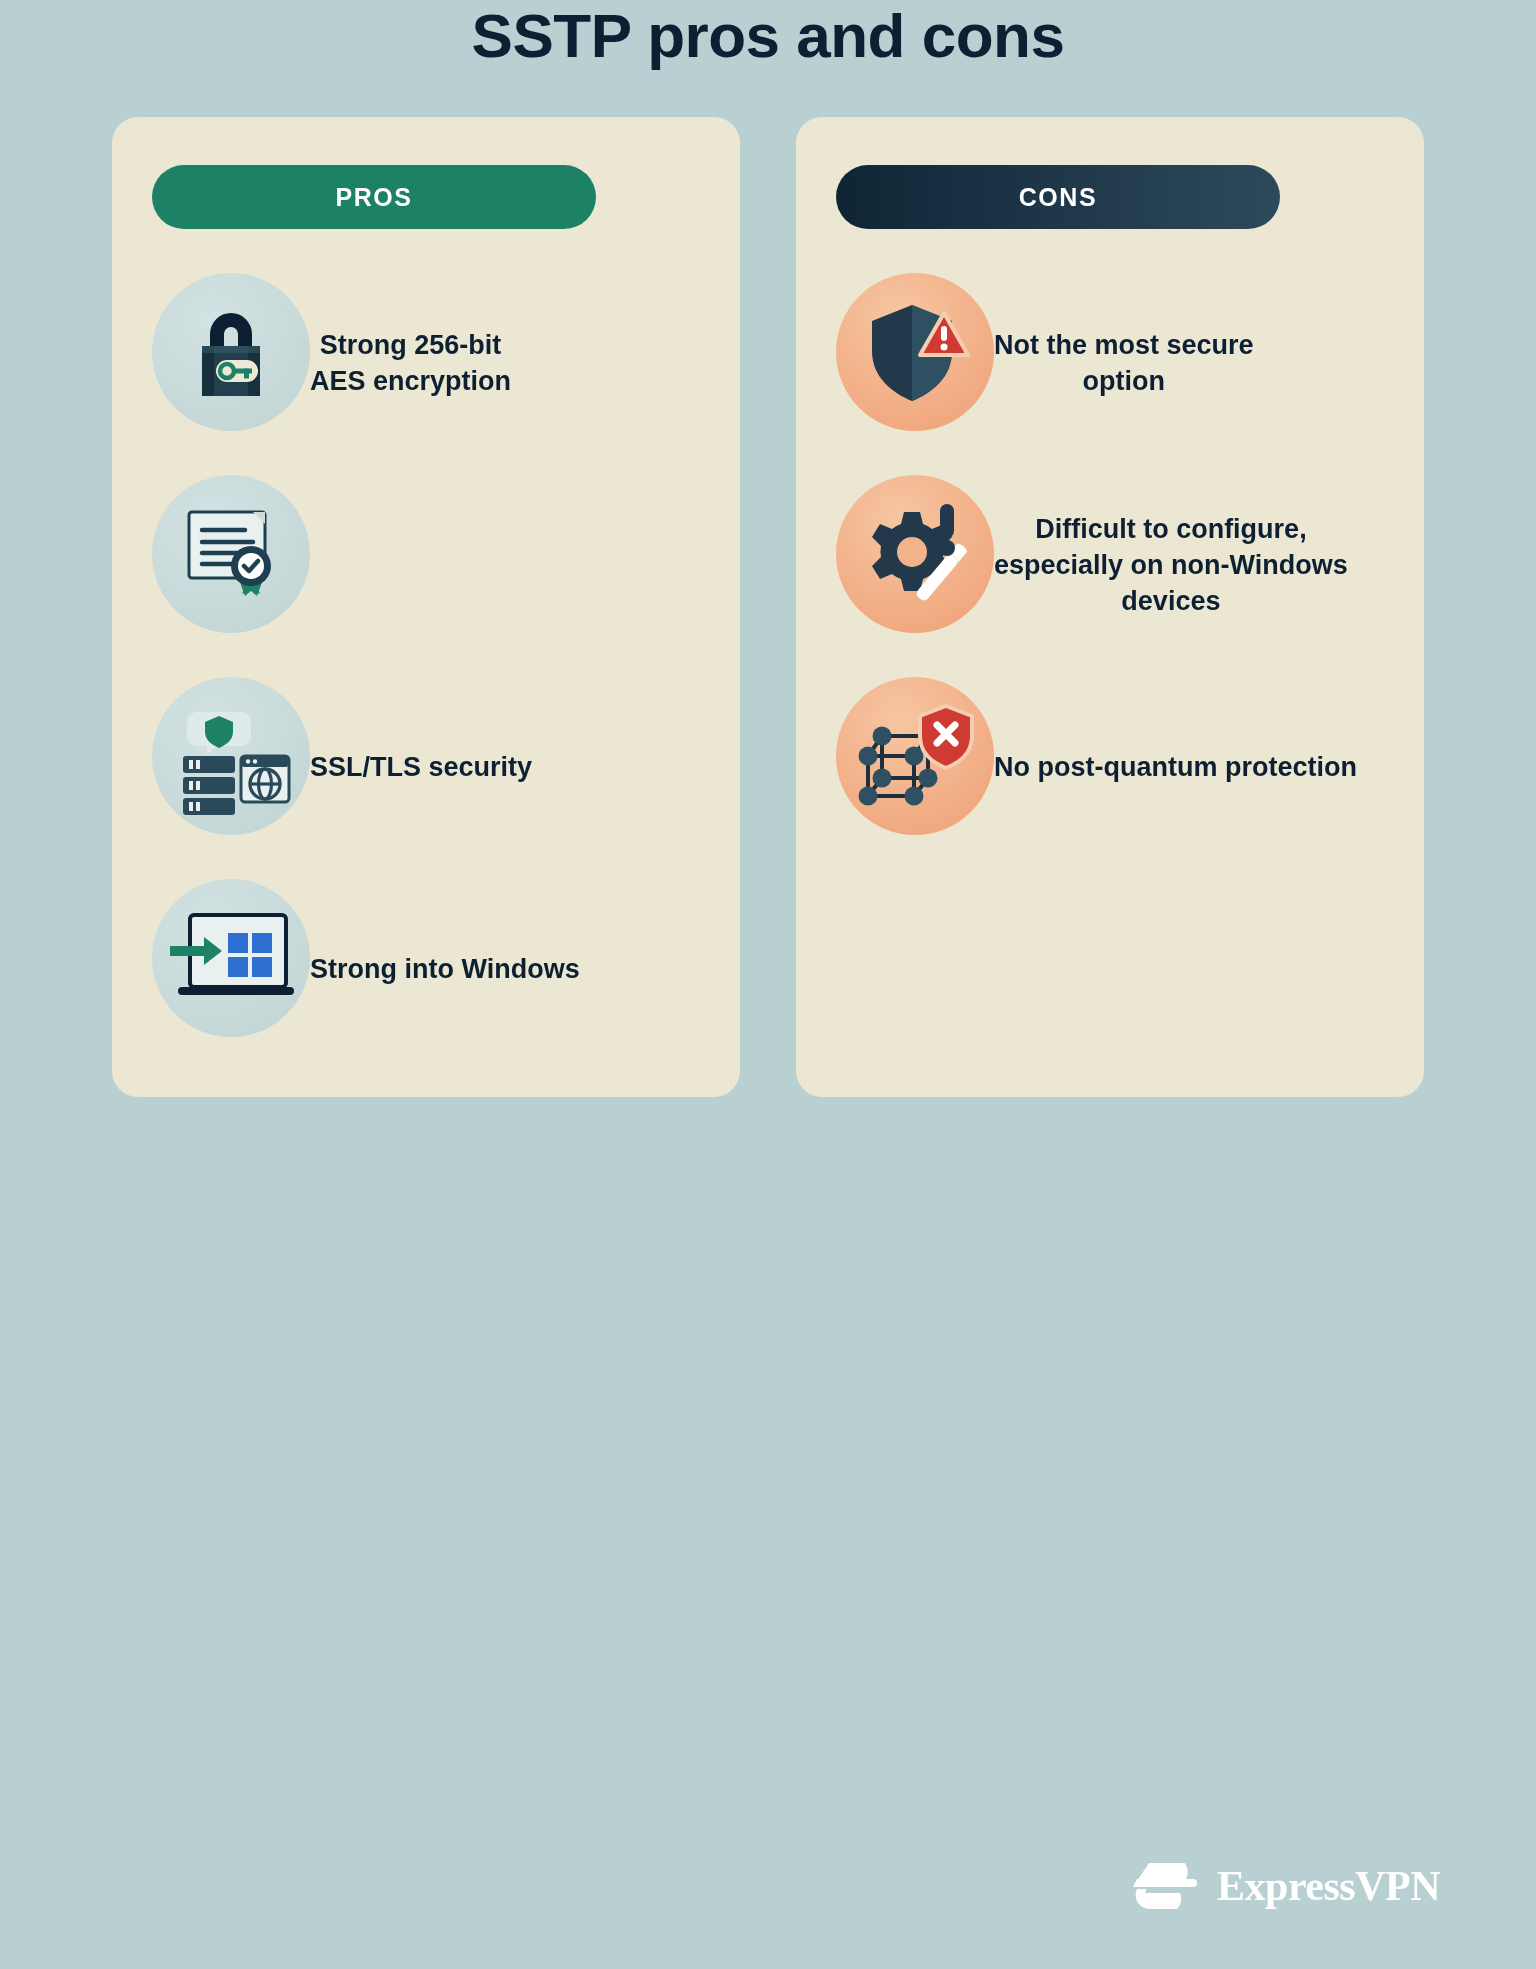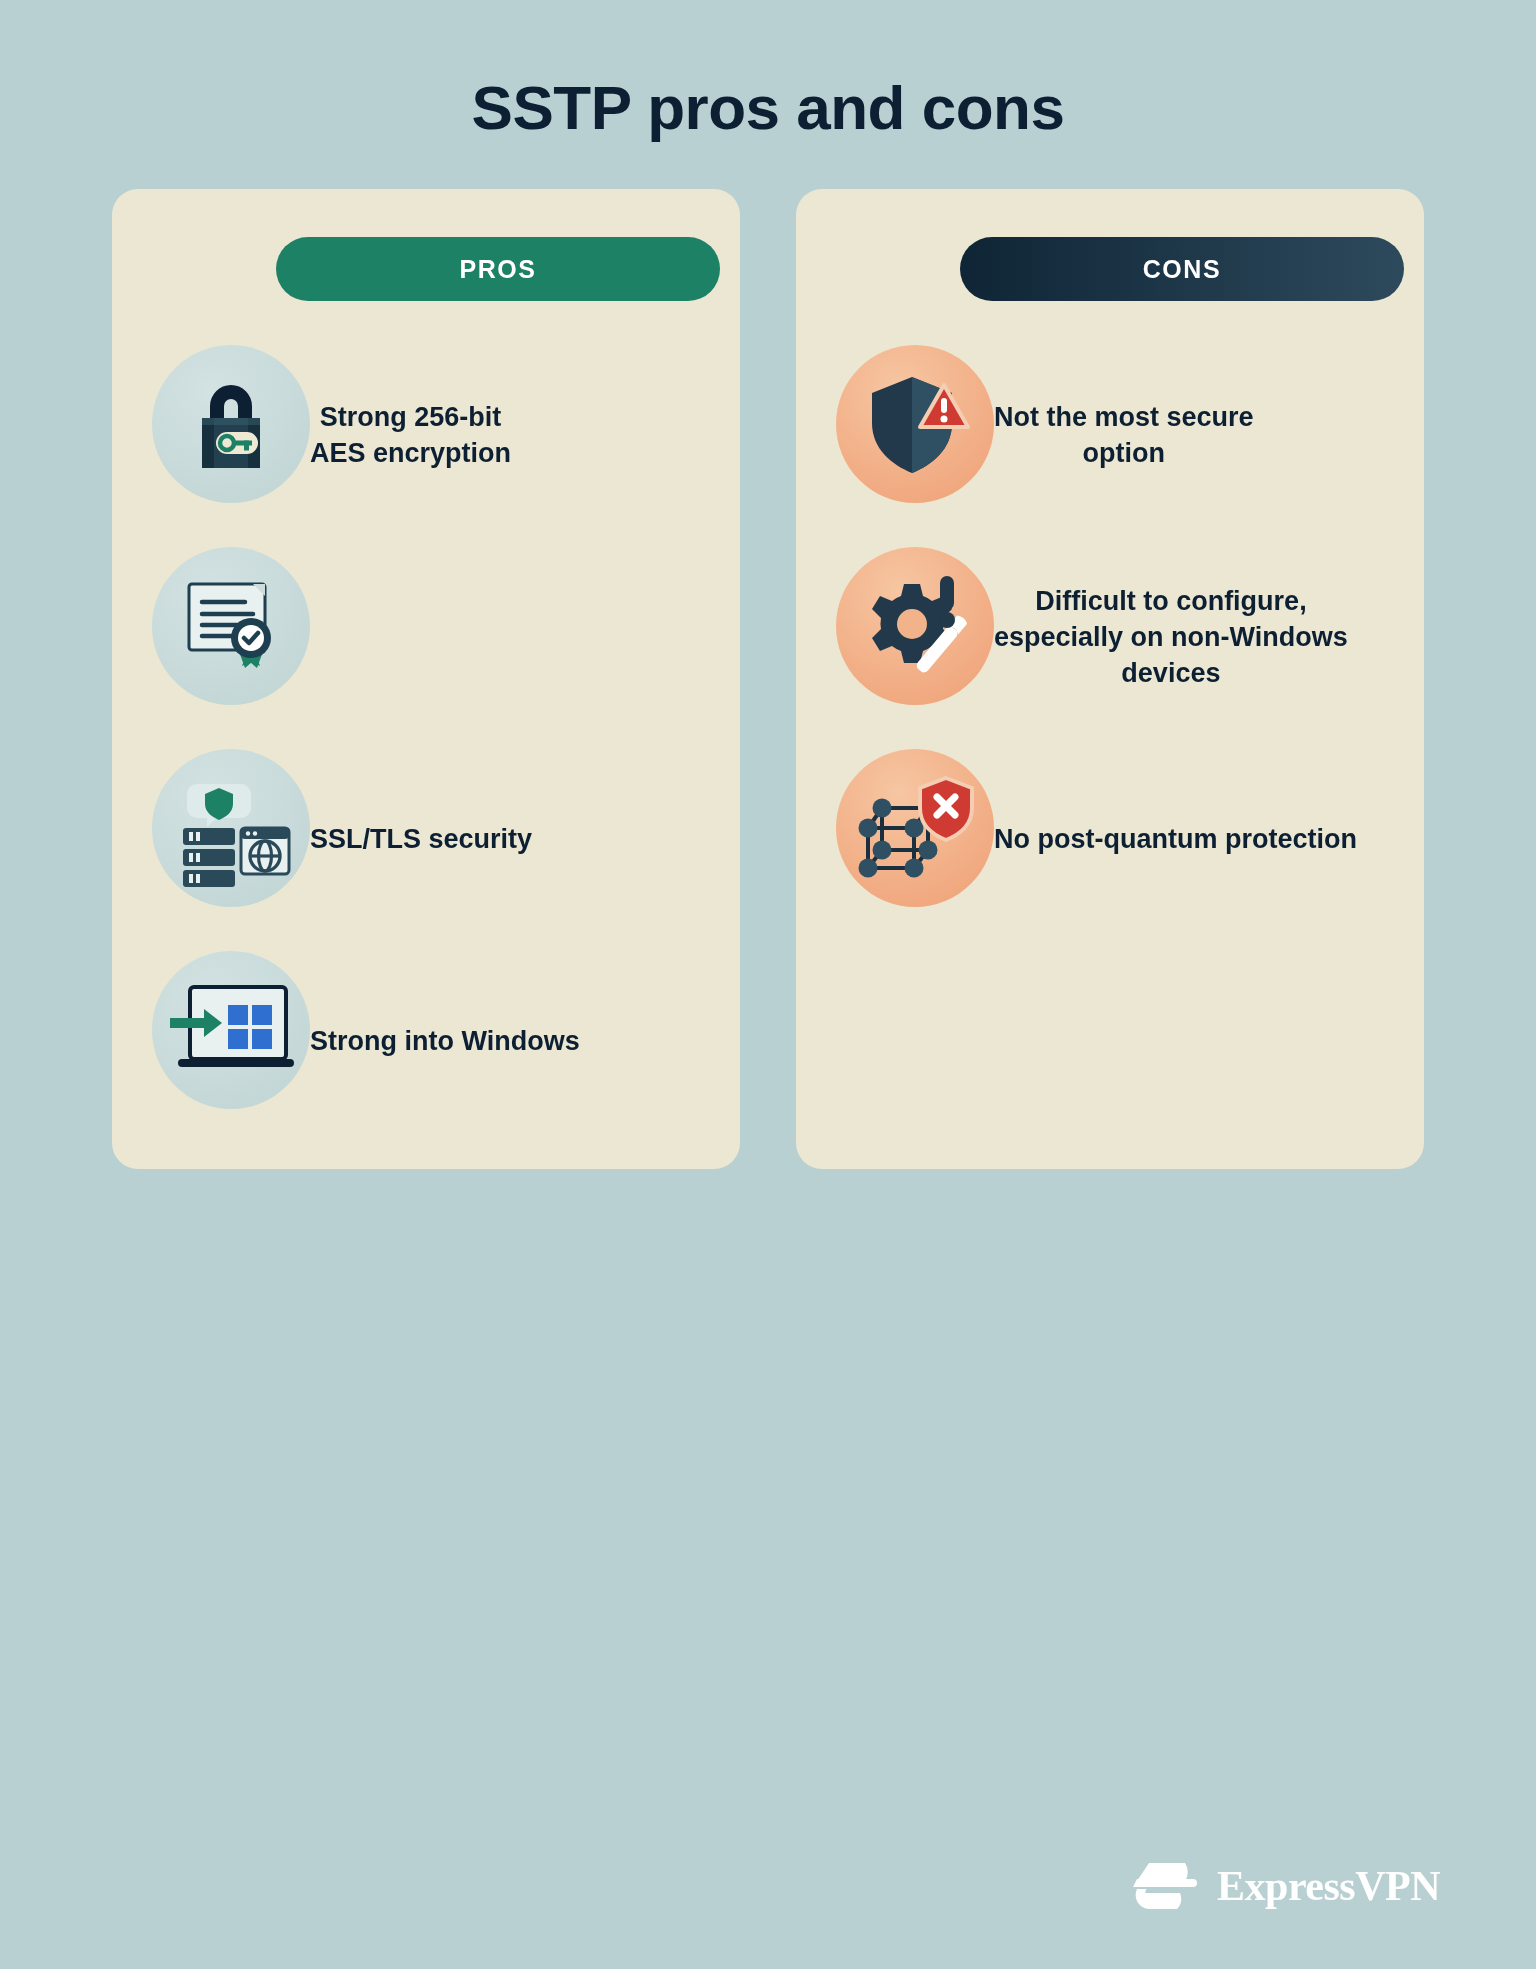--- a/index.html
+++ b/index.html
@@ -12,38 +12,37 @@
     overflow: hidden;
     position: relative;
   }
 
   .page-title {
     text-align: center;
     color: #0d2033;
     font-size: 62px;
     font-weight: 700;
     letter-spacing: -0.5px;
-    padding-top: 72px;
   }
 
   .columns {
     display: flex;
     justify-content: center;
     gap: 56px;
     margin-top: 46px;
   }
 
   .card {
     width: 628px;
     background: #ece7d2;
     border-radius: 26px;
-    padding: 48px 20px 60px 40px;
+    padding: 48px 28px 60px 40px;
     display: flex;
     flex-direction: column;
-    align-items: flex-end;
+    align-items: flex-start;
   }
 
   .badge {
     width: 444px;
     height: 64px;
     border-radius: 32px;
     display: flex;
     align-items: center;
     justify-content: center;
     color: #ffffff;

